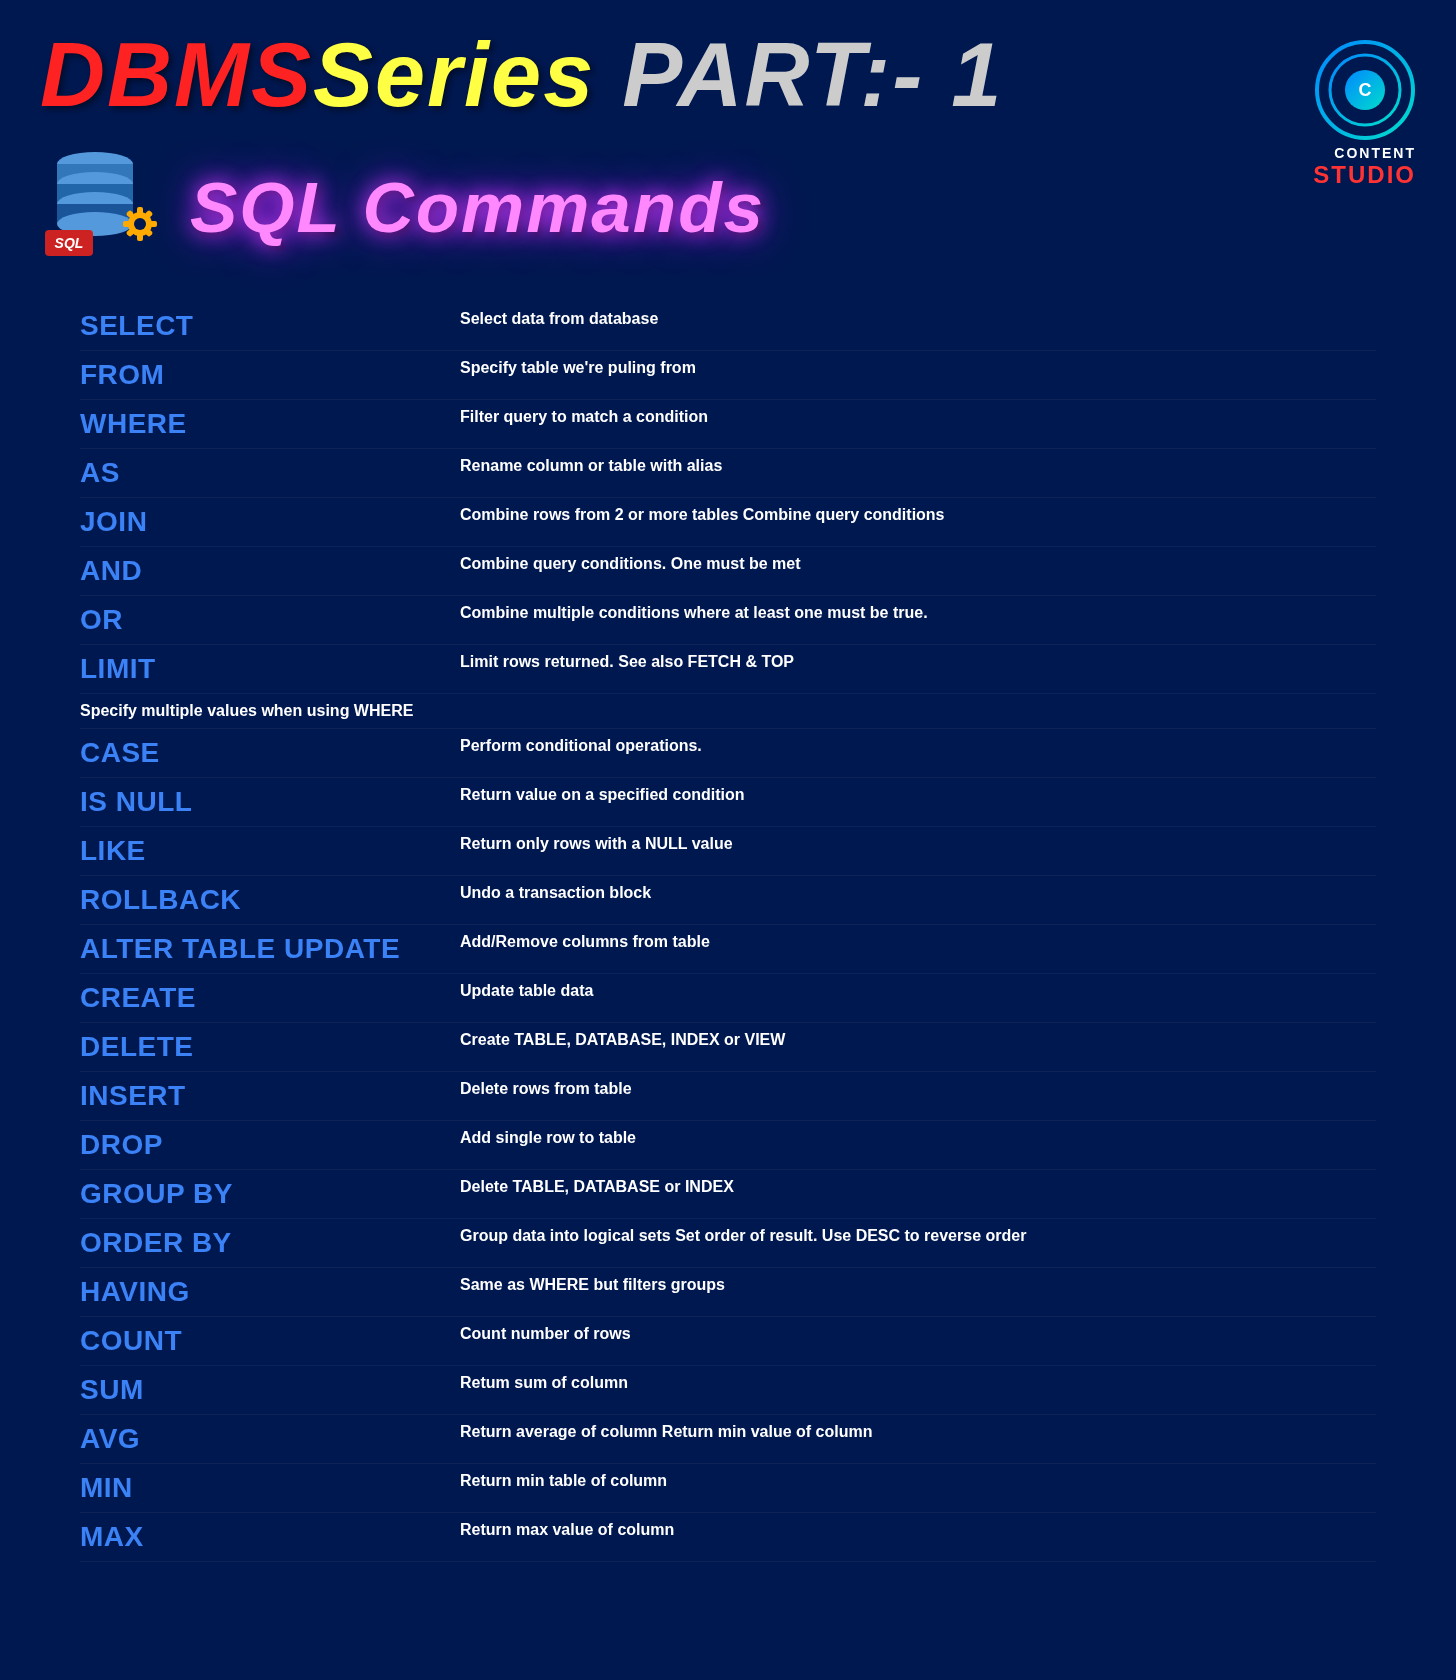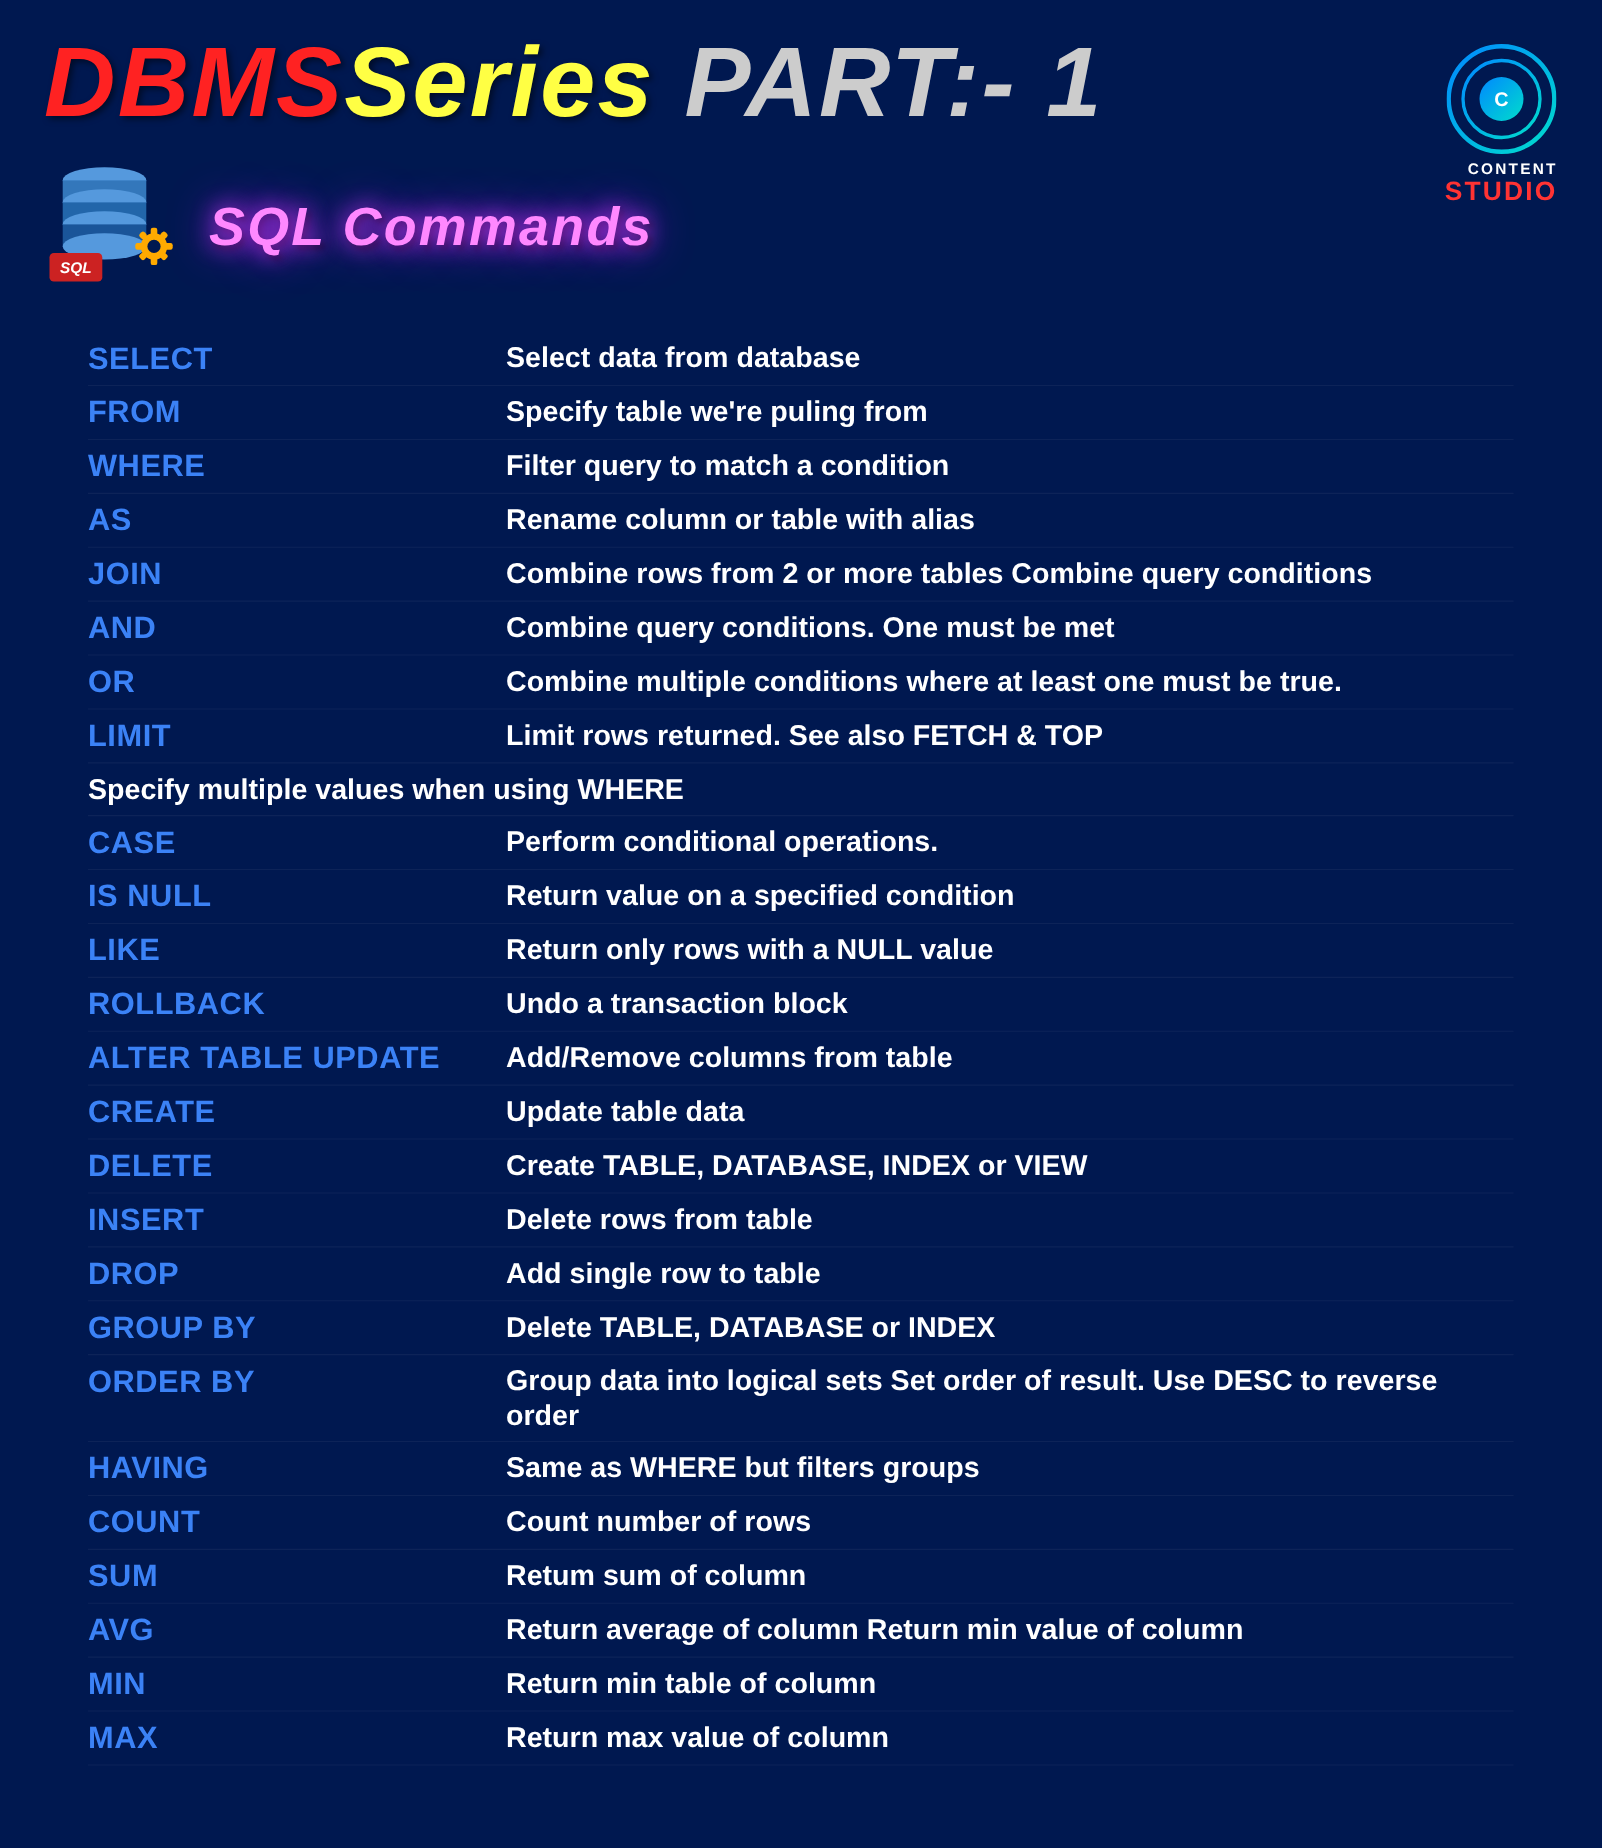--- a/index.html
+++ b/index.html
@@ -59,21 +59,21 @@
     }
 
     .db-icon {
       width: 130px;
       height: 130px;
       position: relative;
       flex-shrink: 0;
     }
 
     .sql-commands-text {
-      font-size: 49px;
+      font-size: 71px;
       font-weight: 900;
       font-style: italic;
       color: #ff88ff;
       text-shadow: 0 0 20px #cc44ff, 0 0 40px #aa00ff, 3px 3px 6px rgba(0,0,0,0.7);
       letter-spacing: 2px;
     }
 
     .logo-block {
       display: flex;
       flex-direction: column;
@@ -116,21 +116,21 @@
       color: #3b82f6;
       font-size: 28px;
       font-weight: 900;
       min-width: 380px;
       flex-shrink: 0;
       letter-spacing: 0.5px;
     }
 
     .cmd-desc {
       color: #ffffff;
-      font-size: 26px;
+      font-size: 16px;
       font-weight: 700;
       flex: 1;
     }
   </style>
 </head>
 <body>
 
 <div class="header">
   <div class="title-block">
     <div class="dbms-title">

